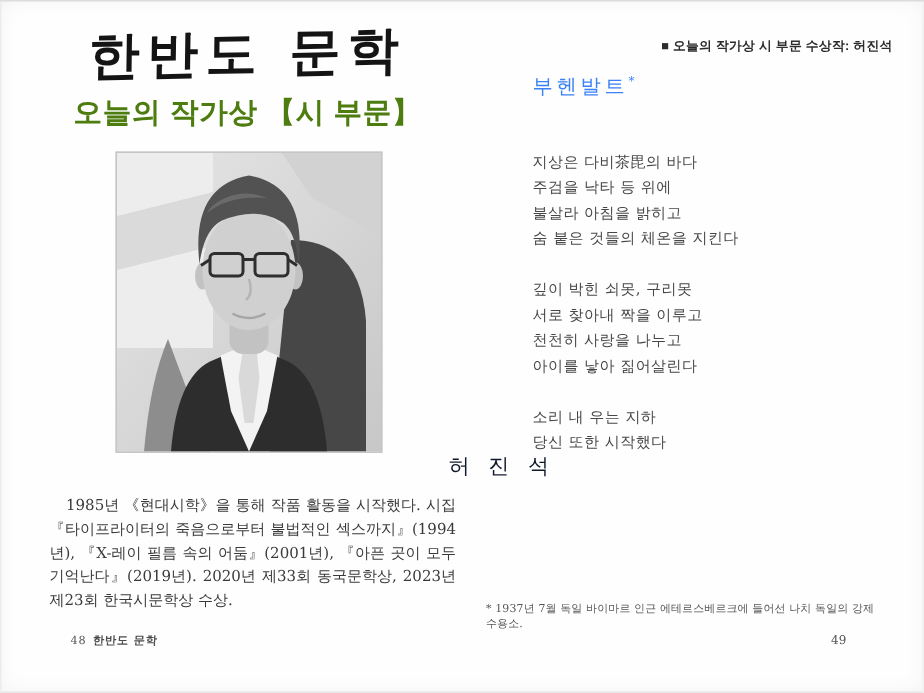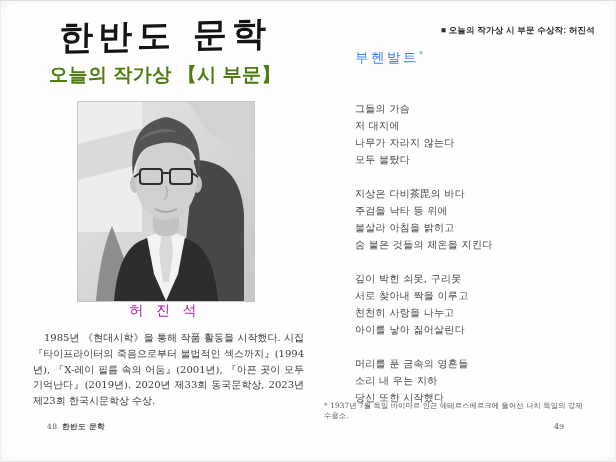--- a/index.html
+++ b/index.html
@@ -38,22 +38,22 @@
   }
   .photo-frame {
     position: absolute; left: 77px; top: 101px;
     width: 176px; height: 199px;
     border: 1px solid #c6c6c6;
     background: #d8d8d8;
   }
   .photo-frame svg { display: block; width: 100%; height: 100%; }
   .author-name {
     position: absolute; left: 0; top: 302px; width: 330px;
-    text-align: center;
-    font-size: 14px; letter-spacing: 4px; color: #a21caf;
+    text-align: right;
+    font-size: 14px; letter-spacing: 4px; color: #0f172a; padding-left: 40px;
   }
   .bio {
     position: absolute; left: 33px; top: 330px; width: 271px;
     font-size: 10px; line-height: 15.8px;
     text-align: justify; text-indent: 11px;
     color: #3a3a3a;
   }
   .footer-left {
     position: absolute; left: 47px; top: 422px;
     font-size: 7.5px; color: #555; letter-spacing: 0.5px;
@@ -139,39 +139,32 @@
   <div class="footer-left">
     <span>48</span><span class="footer-booktitle">한반도 문학</span>
   </div>
 
   <div class="running-head">■ 오늘의 작가상 시 부문 수상작: 허진석</div>
 
   <div class="poem-title"><span>부헨발트</span><sup>*</sup></div>
 
   <div class="poem">
     <div class="stanza">
-      <div class="poem-line">그들의 가슴</div>
-      <div class="poem-line">저 대지에</div>
-      <div class="poem-line">나무가 자라지 않는다</div>
-      <div class="poem-line">모두 불탔다</div>
-    </div>
-    <div class="stanza">
       <div class="poem-line">지상은 다비茶毘의 바다</div>
       <div class="poem-line">주검을 낙타 등 위에</div>
       <div class="poem-line">불살라 아침을 밝히고</div>
       <div class="poem-line">숨 붙은 것들의 체온을 지킨다</div>
     </div>
     <div class="stanza">
       <div class="poem-line">깊이 박힌 쇠못, 구리못</div>
       <div class="poem-line">서로 찾아내 짝을 이루고</div>
       <div class="poem-line">천천히 사랑을 나누고</div>
       <div class="poem-line">아이를 낳아 짊어살린다</div>
     </div>
     <div class="stanza">
-      <div class="poem-line">머리를 푼 금속의 영혼들</div>
       <div class="poem-line">소리 내 우는 지하</div>
       <div class="poem-line">당신 또한 시작했다</div>
     </div>
   </div>
 
   <div class="footnote">* 1937년 7월 독일 바이마르 인근 에테르스베르크에 들어선 나치 독일의 강제 수용소.</div>
 
   <div class="footer-right">49</div>
 
 </div>

